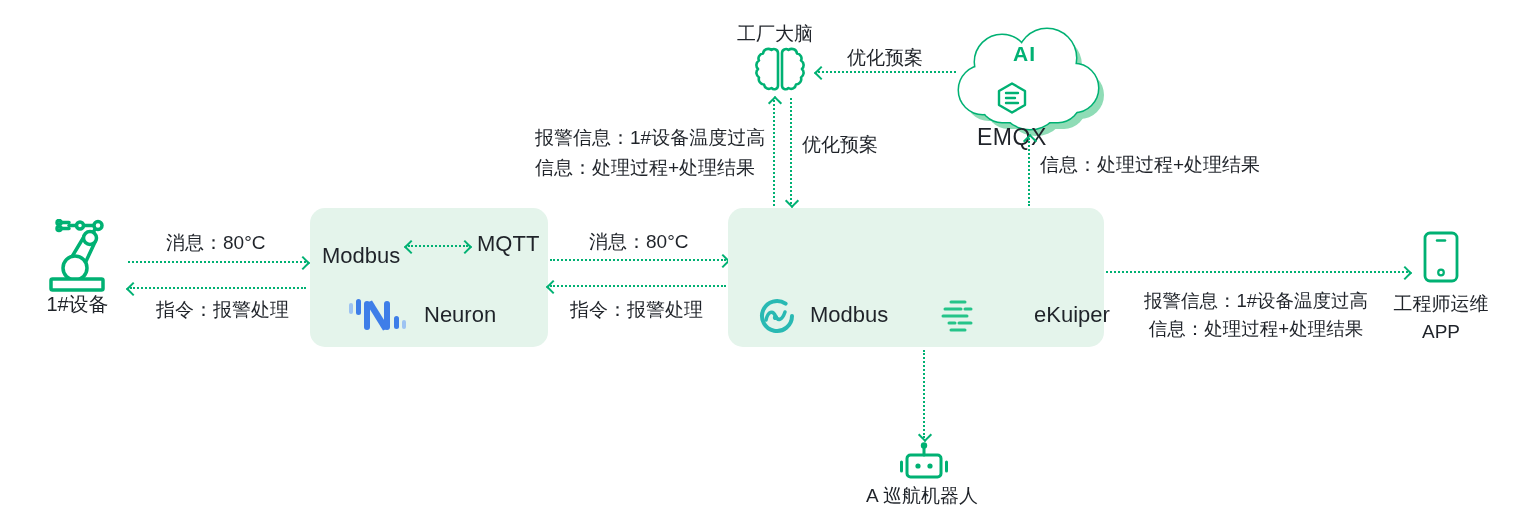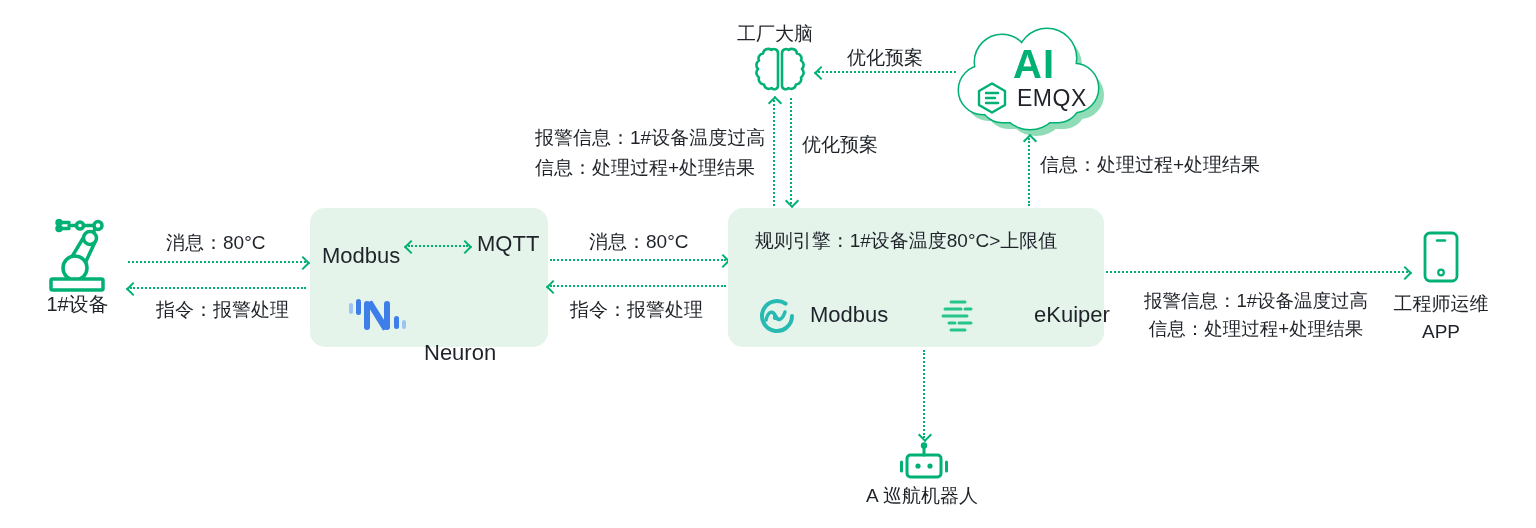--- a/index.html
+++ b/index.html
@@ -26,22 +26,22 @@
   .arrow.v{width:0;border-left:2px dotted var(--green);}
   .arrow.head-r::after{content:"";position:absolute;right:-2px;top:-5px;width:8px;height:8px;
     border-top:2.5px solid var(--green);border-right:2.5px solid var(--green);transform:rotate(45deg);}
   .arrow.head-l::before{content:"";position:absolute;left:-2px;top:-5px;width:8px;height:8px;
     border-top:2.5px solid var(--green);border-right:2.5px solid var(--green);transform:rotate(-135deg);}
   .arrow.head-u::before{content:"";position:absolute;top:-2px;left:-5px;width:8px;height:8px;
     border-top:2.5px solid var(--green);border-right:2.5px solid var(--green);transform:rotate(-45deg);}
   .arrow.head-d::after{content:"";position:absolute;bottom:-2px;left:-5px;width:8px;height:8px;
     border-top:2.5px solid var(--green);border-right:2.5px solid var(--green);transform:rotate(135deg);}
   svg{display:block;}
-  .cloud-ai{position:absolute;font-size:40px;font-weight:700;color:var(--green);letter-spacing:1px;}
-  .cloud-brand{position:absolute;display:flex;align-items:center;gap:10px;}
+  .cloud-ai{position:absolute;font-size:21px;font-weight:700;color:var(--green);letter-spacing:1px;}
+  .cloud-brand{position:absolute;display:flex;align-items:center;gap:10px;flex-direction:column;}
   .cloud-brand .brand-text{font-size:23px;font-weight:500;color:var(--ink);letter-spacing:0.5px;}
 </style>
 </head>
 <body>
 
 <div class="stage">
 
   <svg class="abs" style="left:48px;top:219px;" width="58" height="74" viewBox="0 0 58 74" fill="none" stroke="#00B173" stroke-width="3.5" stroke-linecap="round" stroke-linejoin="round">
     <path d="M21,3.5 H13 M21,9.5 H13"></path>
     <circle cx="11" cy="3.5" r="2" fill="#fff"></circle>
@@ -68,29 +68,28 @@
   <div class="prod" style="left:477px;top:231px;">MQTT</div>
   <svg class="abs" style="left:347px;top:294px;" width="66" height="42" viewBox="0 0 66 42">
     <rect x="2" y="9" width="4" height="11" rx="2" fill="#9DC3F2"></rect>
     <rect x="9" y="5" width="5" height="16" rx="2.5" fill="#3E7EE8"></rect>
     <rect x="17" y="7" width="6" height="29" rx="3" fill="#3E7EE8"></rect>
     <polygon points="19,9 25,6.5 42,34 36,36.5" fill="#3E7EE8"></polygon>
     <rect x="37" y="7" width="6" height="29" rx="3" fill="#3E7EE8"></rect>
     <rect x="47" y="22" width="5" height="13" rx="2.5" fill="#3E7EE8"></rect>
     <rect x="55" y="26" width="4" height="9" rx="2" fill="#9DC3F2"></rect>
   </svg>
-  <div class="prod" style="left:424px;top:302px;margin-top:38px;">Neuron</div>
+  <div class="prod" style="left:424px;top:302px;">Neuron</div>
 
   <div class="arrow h head-r" style="left:550px;top:259px;width:176px;"></div>
   <div class="label" style="left:589px;top:230px;">消息：80°C</div>
   <div class="arrow h head-l" style="left:550px;top:285px;width:176px;"></div>
   <div class="label" style="left:570px;top:298px;">指令：报警处理</div>
 
   <div class="panel" style="left:728px;top:208px;width:376px;height:139px;"></div>
-  <div class="label tc" style="left:728px;top:229px;width:356px;">规则引擎：1#设备温度80°C&gt;上限值</div>
   <svg class="abs" style="left:757px;top:296px;" width="40" height="40" viewBox="0 0 40 40" fill="none" stroke="#29B9B3" stroke-linecap="round">
     <path d="M28.6,7.7 A15,15 0 1 0 35,20" stroke-width="4"></path>
     <path d="M9,24 C11,15 16,14 18.5,20 C20.5,25 25,25 28,16" stroke-width="3.5"></path>
     <circle cx="18.5" cy="21.5" r="2.6" fill="#29B9B3" stroke="none"></circle>
   </svg>
   <div class="prod" style="left:810px;top:302px;">Modbus</div>
   <svg class="abs" style="left:941px;top:297px;" width="34" height="40" viewBox="0 0 34 40" fill="none" stroke="#25C489" stroke-width="3" stroke-linecap="round">
     <path d="M10,5 H24"></path>
     <path d="M4,12 H20 M24,12 H30"></path>
     <path d="M2,19 H26"></path>

